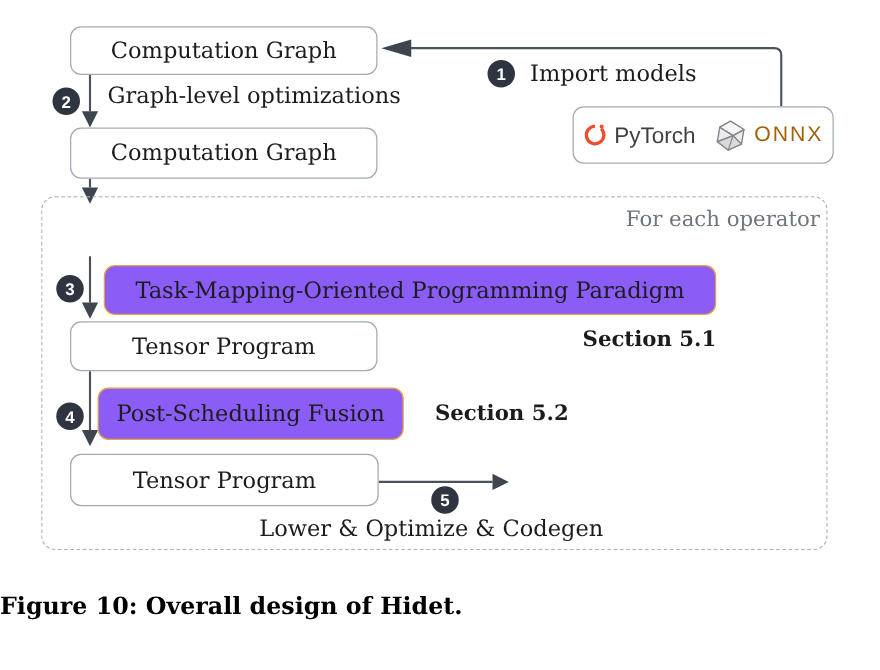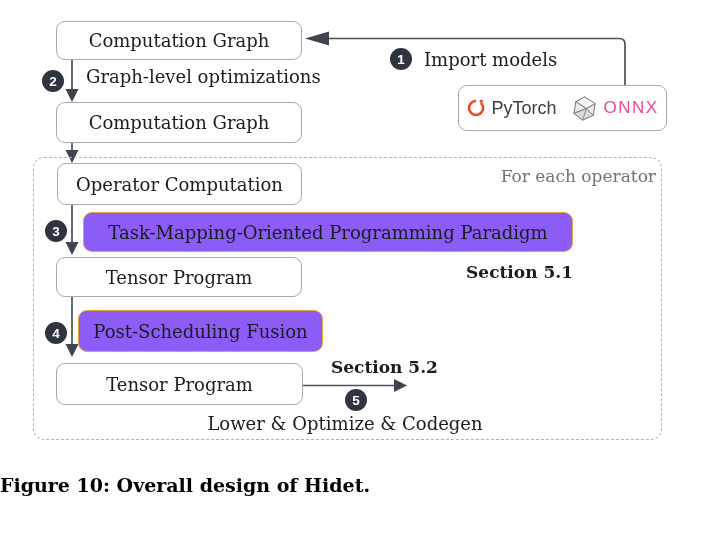--- a/index.html
+++ b/index.html
@@ -23,21 +23,21 @@
     position:absolute; width:22px; height:22px; border-radius:50%;
     background:#2e3440; color:#ffffff; font-family:"Liberation Sans", sans-serif;
     font-size:13.5px; font-weight:bold; display:flex; align-items:center; justify-content:center;
   }
   .annot { position:absolute; font-size:18px; color:#1b1c1e; white-space:nowrap; }
   .annot.bold { font-weight:bold; font-size:17px; }
   .annot.muted { color:#6e747c; font-size:17px; }
   .frameworks { gap:15px; }
   .logo { display:flex; align-items:center; gap:5px; font-family:"Liberation Sans", sans-serif; }
   .pytorch-text { font-size:18px; color:#3f4144; }
-  .onnx-text { font-size:17px; color:#ec4899; letter-spacing:1.5px; }
+  .onnx-text { font-size:17px; color:#a16207; letter-spacing:1.5px; }
   .caption {
     position:absolute; left:0; top:474px; width:704px; 
     font-weight:bold; font-size:19px; color:#000000;
   }
 </style>
 </head>
 <body>
 
 <div class="canvas">
 
@@ -82,23 +82,20 @@
         <path d="M5,7 L16,14 M25,9 L16,14 M16,14 L12,26 M16,14 L3,19 M16,14 L23,21" fill="none" stroke="#84878b" stroke-width="1"></path>
       </svg>
       <span class="onnx-text">ONNX</span>
     </span>
   </div>
 
   <div class="node" style="left:56px; top:102px; width:246px; height:41px;">
     <span>Computation Graph</span>
   </div>
 
-  <div class="node" style="left:57px; top:163px; width:245px; height:42px;">
-    <span>Operator Computation</span>
-  </div>
 
   <div class="node highlight" style="left:83px; top:212px; width:490px; height:40px;">
     <span>Task-Mapping-Oriented Programming Paradigm</span>
   </div>
 
   <div class="node" style="left:56px; top:257px; width:246px; height:40px;">
     <span>Tensor Program</span>
   </div>
 
   <div class="node highlight" style="left:78px; top:310px; width:245px; height:42px;">
@@ -117,19 +114,19 @@
   <div class="step" style="left:345px; top:389px;">5</div>
 
   <div class="annot" style="left:424px; top:49px;">Import models</div>
 
   <div class="annot" style="left:86px; top:66px;">Graph-level optimizations</div>
 
   <div class="annot muted" style="left:456px; top:166px; width:200px; text-align:right;">For each operator</div>
 
   <div class="annot bold" style="left:400px; top:262px; width:173px; text-align:right;">Section 5.1</div>
 
-  <div class="annot bold" style="left:331px; top:321px;margin-top:36px;">Section 5.2</div>
+  <div class="annot bold" style="left:348px; top:321px;">Section 5.2</div>
 
   <div class="annot" style="left:98px; top:413px; width:494px; text-align:center;">Lower &amp; Optimize &amp; Codegen</div>
 
   <div class="caption">Figure 10: Overall design of Hidet.</div>
 
 </div>
 
 </body></html>

